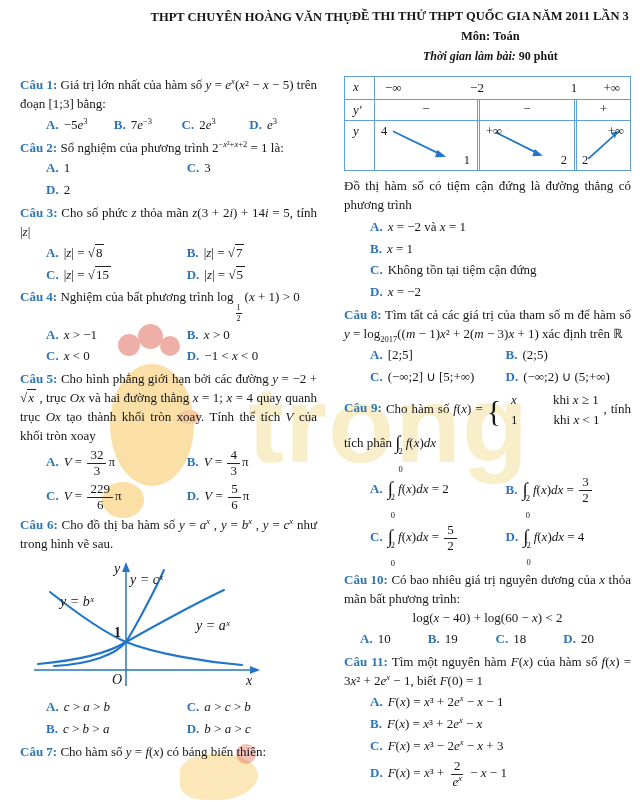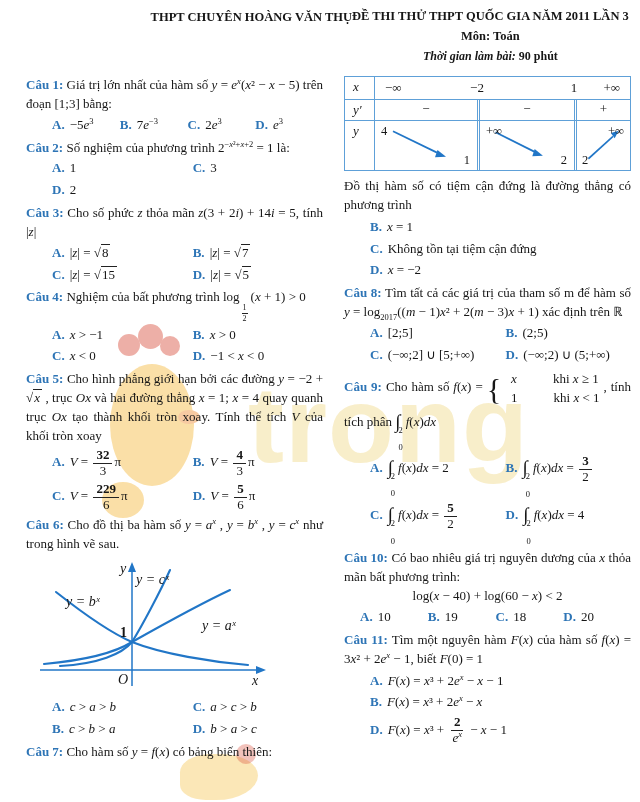--- a/index.html
+++ b/index.html
@@ -25,21 +25,21 @@
   
   .hdr{display:flex;padding-top:9px;font-weight:bold;font-size:12.5px}
   .hdr-school{flex:0 0 55%;text-align:right;padding-top:1px}
   .hdr-block{flex:1;text-align:center;padding-right:26px}
   .hdr-block .l1{white-space:nowrap}
   .hdr-block .l2{margin-top:5px}
   .hdr-block .l3{margin-top:5px;font-size:12px}
   .l3 .it{font-style:italic}
   
   .col{position:absolute;top:76px;font-size:13px;line-height:1.45}
-  .col-l{left:26px;width:297px}
+  .col-l{left:20px;width:297px}
   .col-r{left:344px;width:287px}
   p{margin:0}
   .q{margin-bottom:3px}
   .qt{text-align:justify}
   .qlabel{color:#2e75b6;font-weight:bold}
   .ctr{text-align:center}
   
   .opts{padding-left:26px;margin:2px 0 4px}
   .g2{display:grid;grid-template-columns:1.08fr 1fr;row-gap:3px}
   .g4{display:grid;grid-template-columns:repeat(4,1fr)}
@@ -47,21 +47,21 @@
   .g1 .opt{display:block;margin:3px 0}
   .opt{white-space:nowrap}
   .ol{color:#2e75b6;font-weight:bold;margin-right:5px}
   
   i{font-style:italic}
   sup{font-size:8.5px;line-height:0}
   sub{font-size:8.5px;line-height:0}
   .sq{border-top:1px solid #222;padding:0 2px 0 1px}
   .fr{display:inline-flex;flex-direction:column;align-items:center;vertical-align:middle;
       line-height:1.15;margin:0 2px;text-align:center;white-space:nowrap}
-  .fr>b{font-weight:bold;border-bottom:1px solid #222;padding:0 3px}
+  .fr>b{font-weight:normal;border-bottom:1px solid #222;padding:0 3px}
   .fr>span{padding:0 3px}
   .frs{display:inline-flex;flex-direction:column;align-items:center;font-size:8px;line-height:1.2;
        vertical-align:-9px;margin:0 3px 0 2px;text-align:center}
   .frs>b{font-weight:normal;border-bottom:1px solid #222;padding:0 1px}
   .int{font-size:19px;vertical-align:-2px;font-style:normal}
   .ilim{display:inline-flex;flex-direction:column;justify-content:space-between;height:26px;
         font-size:8.5px;line-height:1;vertical-align:-7px;margin:0 3px 0 -2px;text-align:center}
   .brace{font-size:30px;font-weight:300;vertical-align:middle;line-height:.9}
   .cases{display:inline-flex;flex-direction:column;vertical-align:middle;line-height:1.5;margin-left:10px;text-align:left}
   .cases b{font-weight:normal;margin-left:36px}
@@ -276,20 +276,21 @@
               <span class="yv bl">2</span>
               <span class="yv tr">+∞</span>
             </div>
           </div>
         </div>
       </div>
 
       <div class="q">
         <p class="qt">Đồ thị hàm số có tiệm cận đứng là đường thẳng có phương trình</p>
         <div class="opts g1">
+          <span class="opt"><b class="ol">A.</b><span><i>x</i> = −2 và <i>x</i> = 1</span></span>
           <span class="opt"><b class="ol">B.</b><span><i>x</i> = 1</span></span>
           <span class="opt"><b class="ol">C.</b><span>Không tồn tại tiệm cận đứng</span></span>
           <span class="opt"><b class="ol">D.</b><span><i>x</i> = −2</span></span>
         </div>
       </div>
 
       <div class="q">
         <p class="qt"><b class="qlabel">Câu 8:</b> <span>Tìm tất cả các giá trị của tham số m để hàm số <i>y</i> = log<sub>2017</sub>((<i>m</i> − 1)<i>x</i>² + 2(<i>m</i> − 3)<i>x</i> + 1) xác định trên ℝ</span></p>
         <div class="opts g2">
           <span class="opt"><b class="ol">A.</b><span>[2;5]</span></span>
@@ -342,20 +343,21 @@
           <span class="opt"><b class="ol">C.</b><span>18</span></span>
           <span class="opt"><b class="ol">D.</b><span>20</span></span>
         </div>
       </div>
 
       <div class="q">
         <p class="qt"><b class="qlabel">Câu 11:</b> <span>Tìm một nguyên hàm <i>F</i>(<i>x</i>) của hàm số <i>f</i>(<i>x</i>) = 3<i>x</i>² + 2<i>e</i><sup><i>x</i></sup> − 1, biết <i>F</i>(0) = 1</span></p>
         <div class="opts g1">
           <span class="opt"><b class="ol">A.</b><span><i>F</i>(<i>x</i>) = <i>x</i>³ + 2<i>e</i><sup><i>x</i></sup> − <i>x</i> − 1</span></span>
           <span class="opt"><b class="ol">B.</b><span><i>F</i>(<i>x</i>) = <i>x</i>³ + 2<i>e</i><sup><i>x</i></sup> − <i>x</i></span></span>
+          <span class="opt"><b class="ol">C.</b><span><i>F</i>(<i>x</i>) = <i>x</i>³ − 2<i>e</i><sup><i>x</i></sup> − <i>x</i> + 3</span></span>
           <span class="opt"><b class="ol">D.</b><span><i>F</i>(<i>x</i>) = <i>x</i>³ + <span class="fr">
                   <b>2</b>
                   <span><i>e</i><sup><i>x</i></sup></span>
                 </span> − <i>x</i> − 1</span></span>
         </div>
       </div>
 
     </div>
   </div>
 </div>

